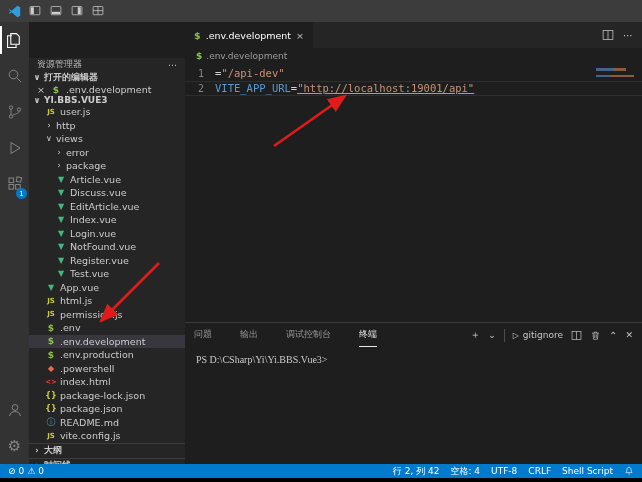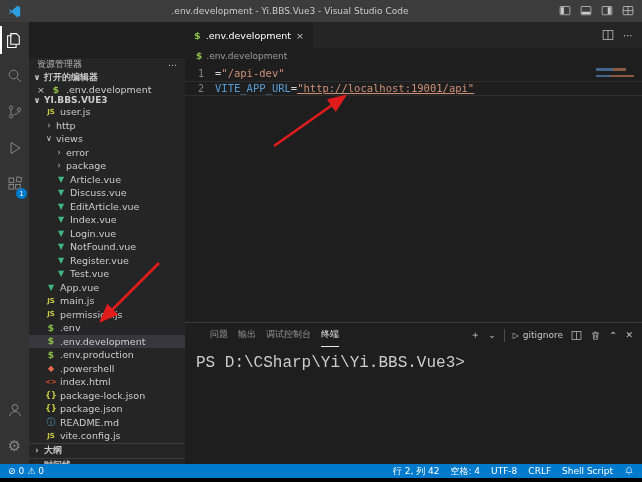--- a/index.html
+++ b/index.html
@@ -60,26 +60,26 @@
   .tok-name { color:#569cd6; }
   .tok-eq { color:#d4d4d4; }
   .tok-str { color:#ce9178; }
   .minimap { position:absolute; top:4px; right:4px; width:42px; }
   .mm-line1 { height:2.5px; width:30px; margin-bottom:4px; background:linear-gradient(90deg,#41668a 0 58%,#8a5a43 58% 100%); }
   .mm-line2 { height:2.5px; width:38px; background:linear-gradient(90deg,#41668a 0 38%,#8a5a43 38% 100%); }
 
   
   .panel { height:142px; border-top:1px solid #3c3c3c; display:flex; flex-direction:column; }
   .panel-header { height:24px; display:flex; align-items:stretch; padding:0 9px; }
-  .panel-tabs { display:flex; gap:10px;margin-left:16px; }
+  .panel-tabs { display:flex; gap:28px; }
   .panel-tab { display:flex; align-items:center; font-size:9px; color:#969696; border-bottom:1px solid transparent; cursor:pointer; }
   .panel-actions { margin-left:auto; display:flex; align-items:center; gap:8px; color:#c5c5c5; }
   .pa-sep { width:1px; height:13px; background:#4d4d4d; }
   .shell-select { display:flex; align-items:center; gap:4px; font-size:9px; cursor:pointer; }
-  .terminal { padding:7px 11px; font-family:Liberation Mono, monospace; font-size:16px; color:#cccccc; }
+  .terminal { padding:7px 11px; font-family:Liberation Serif, serif; font-size:10px; color:#cccccc; }
 
   
   .statusbar { height:14px; background:#007acc; color:#ffffff; display:flex; align-items:center; font-size:9px; padding:0 8px; gap:12px; }
   .sb-left { display:flex; align-items:center; gap:8px; }
   .sb-right { margin-left:auto; display:flex; align-items:center; gap:11px; }
   .sb-item { display:flex; align-items:center; gap:3px; cursor:pointer; white-space:nowrap; }
   .bottom-strip { height:4px; background:#000000; }
 
   .overlay { position:absolute; inset:0; pointer-events:none; z-index:40; }
   .icon-btn { cursor:pointer; display:flex; align-items:center; }
@@ -88,21 +88,20 @@
 <body>
 
 <div class="app">
 
   <div class="titlebar">
     <span style="display:flex;">
       <svg width="13" height="13" viewBox="0 0 16 16">
           <path fill="#2d9fe0" d="M11.5 1 4.6 7.2 2 5.2 1 5.8 3.4 8 1 10.2l1 .6 2.6-2L11.5 15 15 13.3V2.7L11.5 1z"></path>
         </svg>
     </span>
-    <span class="tb-title">.env.development - Yi.BBS.Vue3 - Visual Studio Code</span>
     <span class="tb-icons">
       <span class="icon-btn">
         <svg width="12" height="12" viewBox="0 0 16 16" fill="none" stroke="currentColor">
             <rect x="1.5" y="2" width="13" height="11" rx="1"></rect>
             <rect x="2.5" y="3" width="4" height="9" fill="currentColor" stroke="none"></rect>
           </svg>
       </span>
       <span class="icon-btn">
         <svg width="12" height="12" viewBox="0 0 16 16" fill="none" stroke="currentColor">
             <rect x="1.5" y="2" width="13" height="11" rx="1"></rect>
@@ -274,21 +273,21 @@
 
           <div class="row" style="padding-left:16px">
 
             <span class="fglyph" style="color:#41b883;font-size:8px">▼</span>
             <span>App.vue</span>
           </div>
 
           <div class="row" style="padding-left:16px">
 
             <span class="fglyph" style="color:#cbcb41;font-weight:bold;font-size:7px">JS</span>
-            <span>main.js</span>
+            <span>html.js</span>
           </div>
 
           <div class="row" style="padding-left:16px">
 
             <span class="fglyph" style="color:#cbcb41;font-weight:bold;font-size:7px">JS</span>
             <span>permission.js</span>
           </div>
 
           <div class="row" style="padding-left:16px">
 

